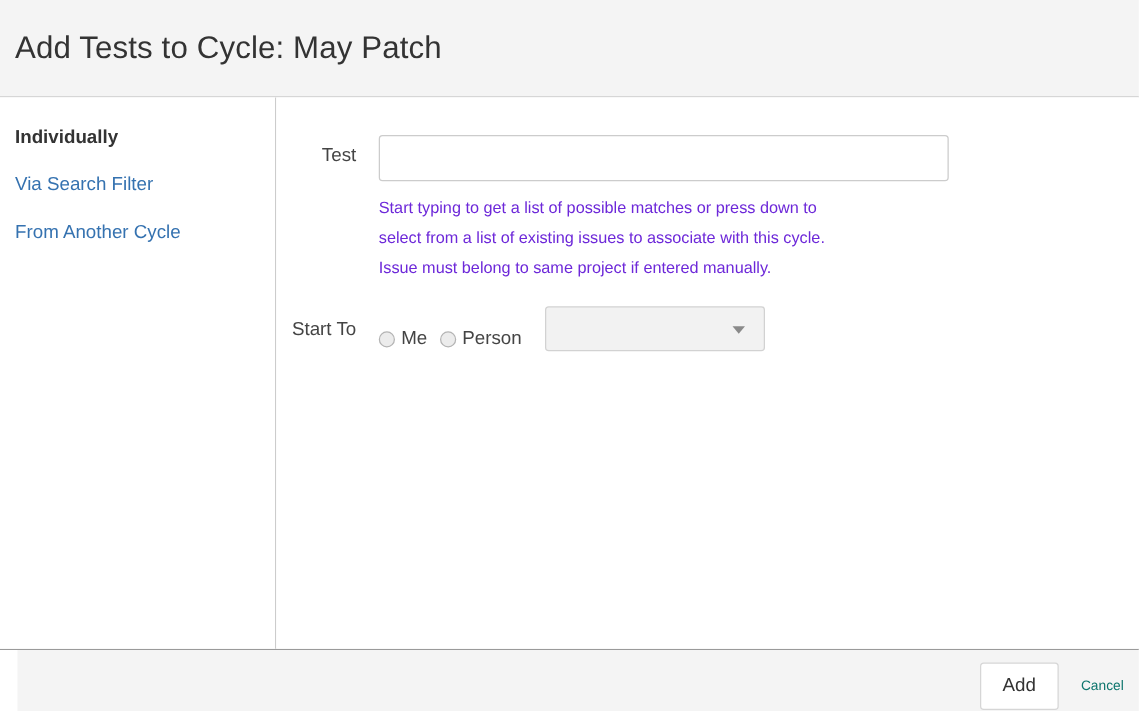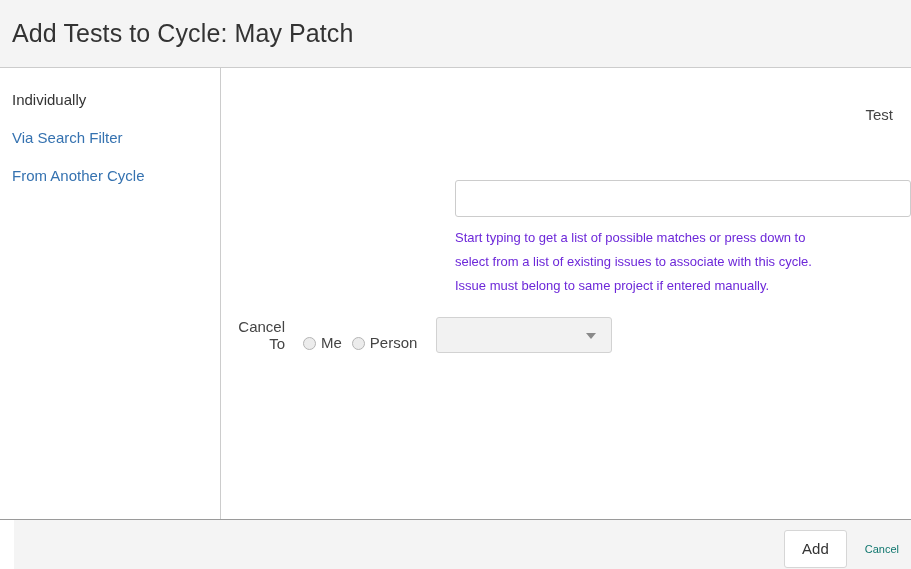--- a/index.html
+++ b/index.html
@@ -19,21 +19,21 @@
     position: relative;
     width: 911px;
     height: 569px;
     display: flex;
     flex-direction: column;
     background: #ffffff;
   }
 
   
   .dialog-header {
-    height: 68px;
+    height: 78px;
     box-sizing: border-box;
     background: #f4f4f4;
     border-bottom: 1px solid #cccccc;
     display: flex;
     align-items: center;
     flex: 0 0 auto;
   }
   .dialog-title {
     font-size: 25px;
     font-weight: normal;
@@ -66,39 +66,38 @@
     display: block;
     font-size: 15px;
     padding: 0 0 0 12px;
     margin-bottom: 18px;
     line-height: 20px;
     cursor: pointer;
     white-space: nowrap;
   }
   .sidebar-item.active {
     color: #333333;
-    font-weight: normal;
+    font-weight: bold;
     cursor: default;
   }
   .sidebar-item.link {
     color: #3572b0;
   }
 
   
   .main-panel {
     flex: 1 1 auto;
     padding-top: 30px;
     background: #ffffff;
     position: relative;
   }
 
   .form-row {
     display: flex;
-    align-items: flex-end;
-    flex-direction: column;
+    align-items: flex-start;
   }
   .form-label {
     width: 82px;
     flex: 0 0 82px;
     text-align: right;
     font-size: 15px;
     color: #444444;
     padding-top: 8px;
     padding-right: 18px;
     box-sizing: border-box;
@@ -271,21 +270,21 @@
           <input class="text-input" type="text" value="" style="">
           <div class="help-text">
             <div>Start typing to get a list of possible matches or press down to</div>
             <div>select from a list of existing issues to associate with this cycle.</div>
             <div>Issue must belong to same project if entered manually.</div>
           </div>
         </div>
       </div>
 
       <div class="assign-row">
-        <div class="assign-label">Cancel To</div>
+        <div class="assign-label">Start To</div>
         <div class="radio-group">
           <div class="radio-option">
             <span class="radio-circle"></span>
             <span class="radio-label">Me</span>
           </div>
           <div class="radio-option">
             <span class="radio-circle"></span>
             <span class="radio-label">Person</span>
           </div>
         </div>

